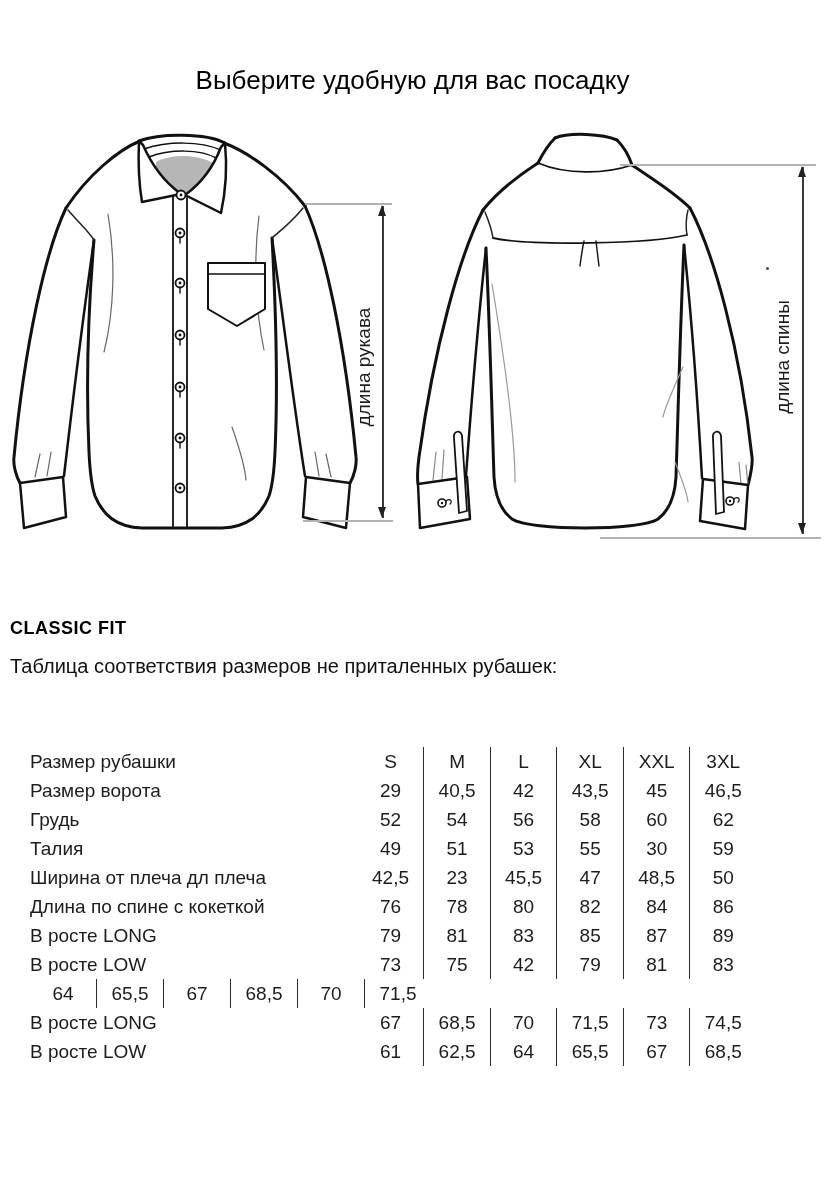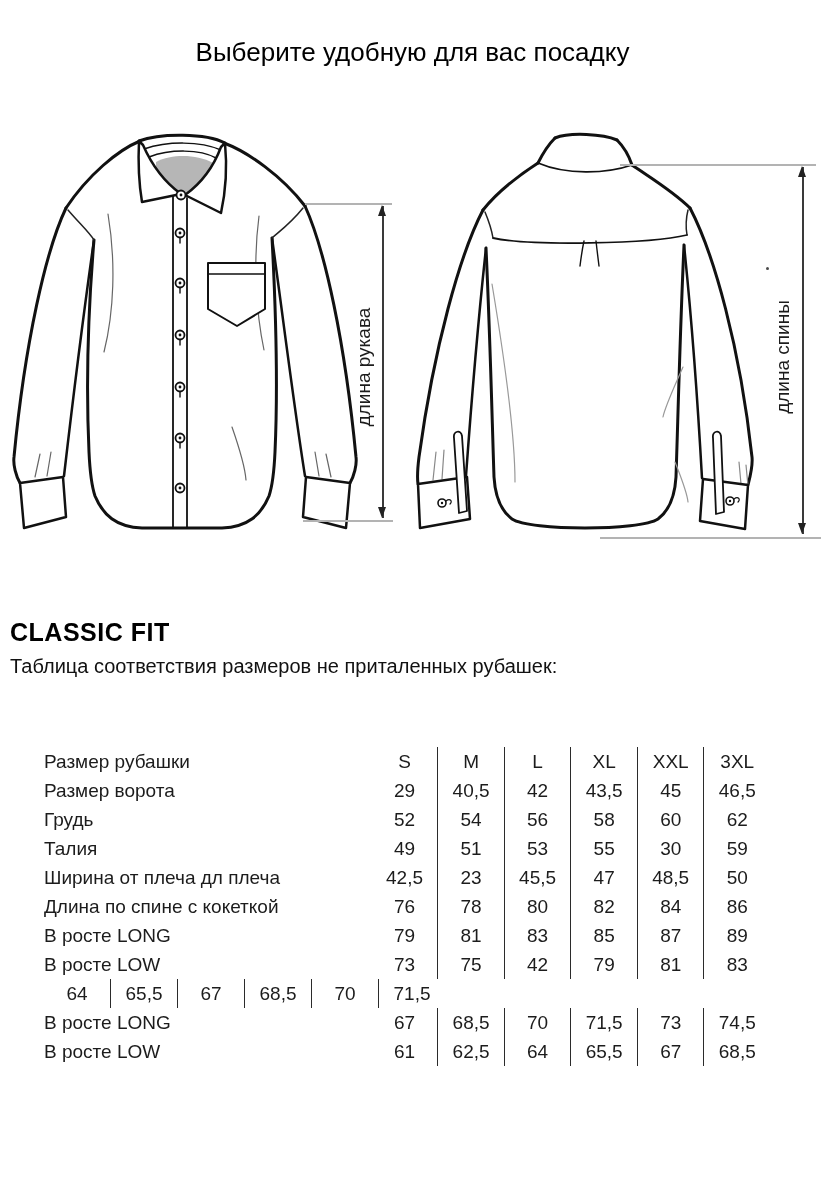--- a/index.html
+++ b/index.html
@@ -1,40 +1,40 @@
 <!DOCTYPE html>
 <html><head>
 <meta charset="utf-8">
 <style>
   html,body{margin:0;padding:0;background:#fff;}
   body{
     position:relative;width:825px;height:1200px;overflow:hidden;
     font-family:"Liberation Sans", sans-serif;color:#1c1c1c;
   }
   .page-title{
-    position:absolute;top:36px;left:0;width:825px;text-align:center;
+    position:absolute;top:64px;left:0;width:825px;text-align:center;
     font-size:26px;line-height:32px;color:#000;
   }
   .shirt-svg{position:absolute;}
   .tick{position:absolute;height:2px;background:#b3b3b3;}
   .arrow-line{position:absolute;width:1.5px;background:#3a3a3a;}
   .arrow-head{position:absolute;width:0;height:0;border-left:4.5px solid transparent;border-right:4.5px solid transparent;}
   .arrow-head.up{border-bottom:11px solid #222;}
   .arrow-head.down{border-top:11px solid #222;}
   .vlabel{
     position:absolute;font-size:19px;color:#1c1c1c;white-space:nowrap;
     width:130px;text-align:center;transform:rotate(-90deg);transform-origin:center center;
   }
   .stray-dot{position:absolute;left:766px;top:267px;width:3px;height:3px;border-radius:50%;background:#4a4a4a;}
   .fit-heading{
-    position:absolute;left:10px;top:618px;font-size:25px;font-weight:bold;
+    position:absolute;left:10px;top:618px;font-size:18px;font-weight:bold;
     letter-spacing:0.5px;color:#000;
   }
   .fit-subtitle{position:absolute;left:10px;top:655px;font-size:20px;color:#111;}
-  .size-table{position:absolute;left:44px;top:747px;width:726px;}
+  .size-table{position:absolute;left:30px;top:747px;width:726px;}
   .t-row{display:flex;height:29px;align-items:stretch;}
   .t-label{width:330px;font-size:19px;line-height:29px;text-align:left;}
   .t-cell{width:66px;font-size:19px;line-height:29px;text-align:center;border-right:1px solid #2b2b2b;}
   .t-cell:last-child{border-right:none;}
 </style>
 </head>
 <body>
 
 <div class="page-title">Выберите удобную для вас посадку</div>
 

